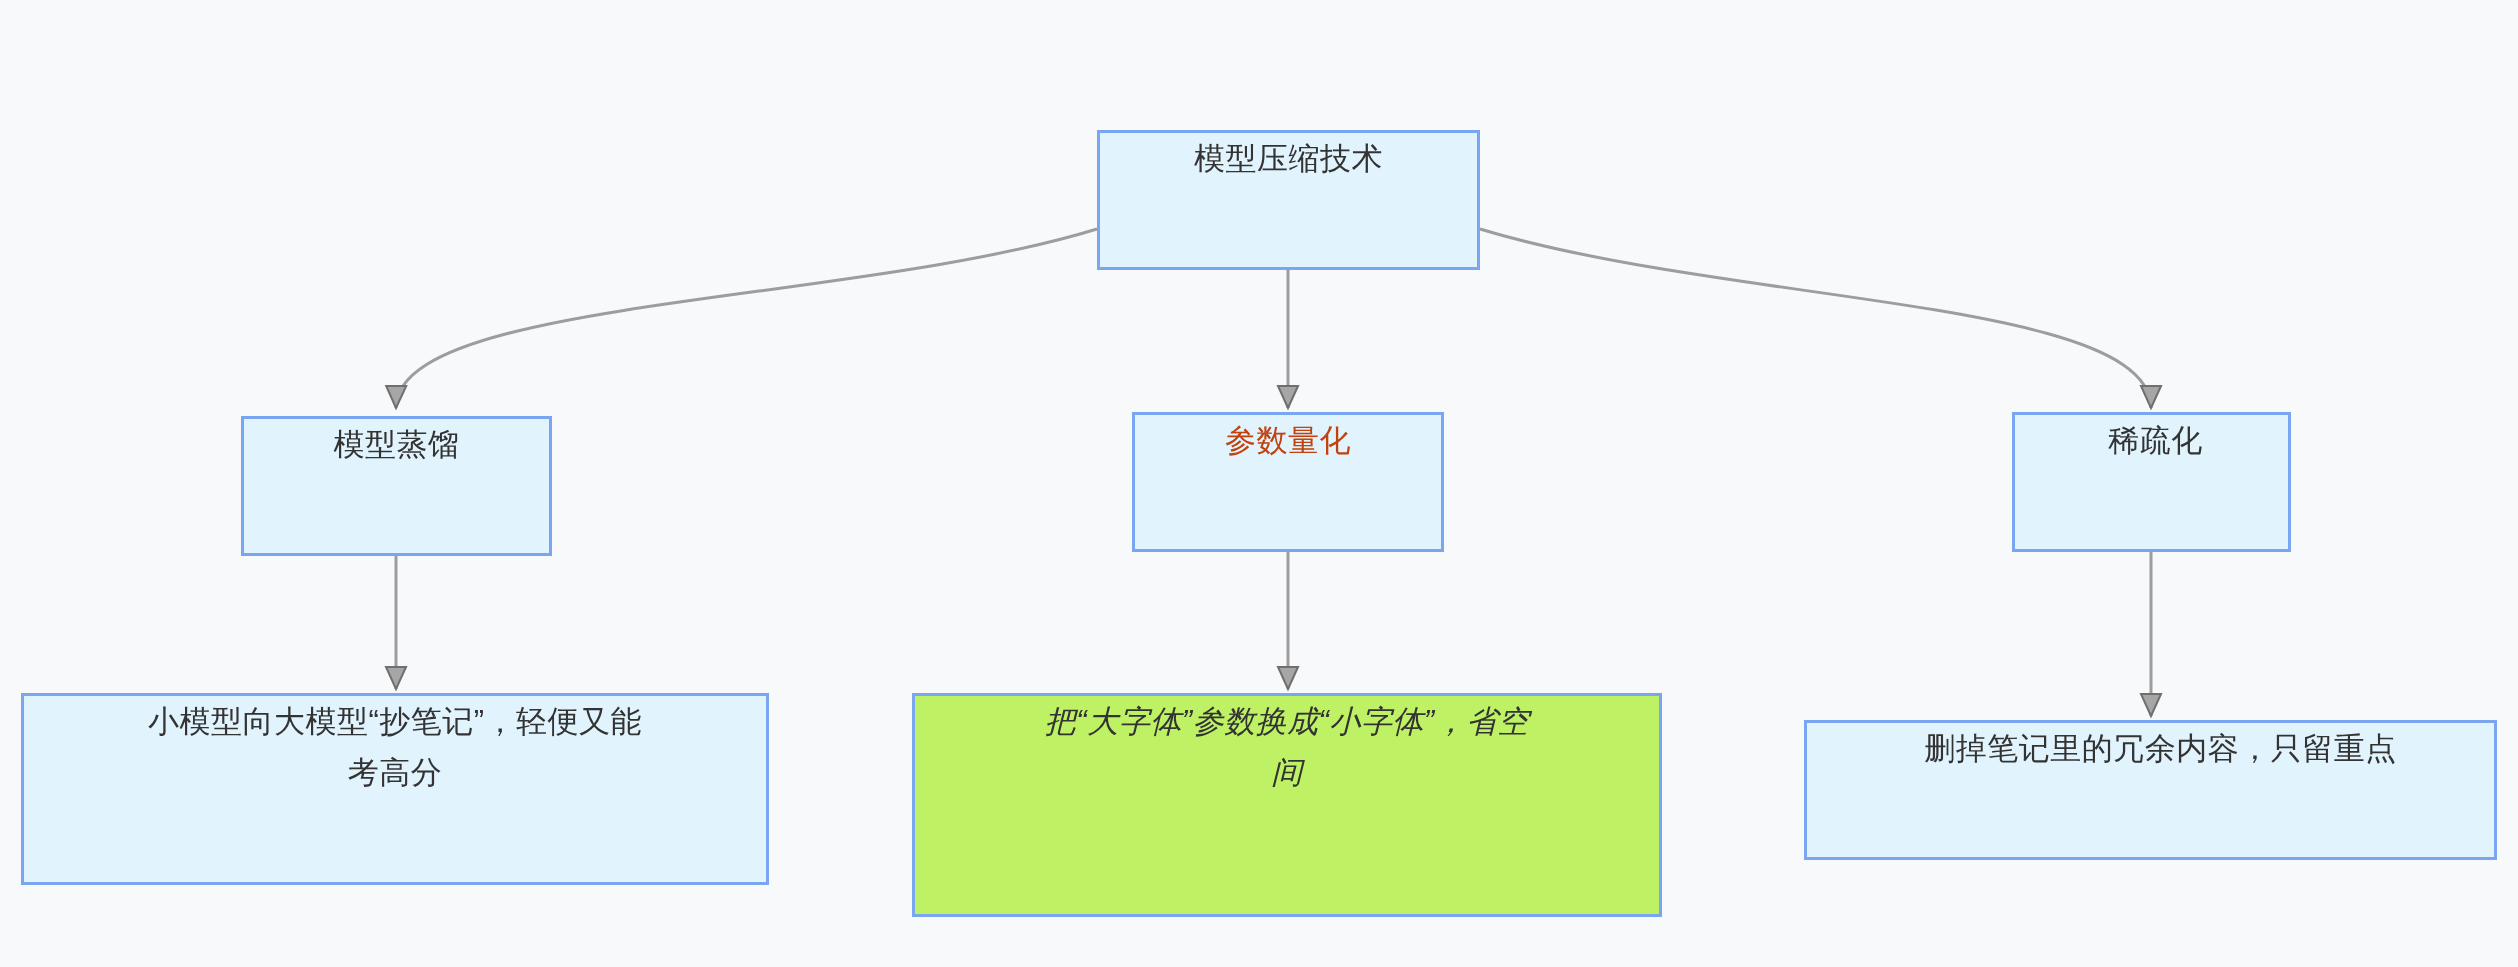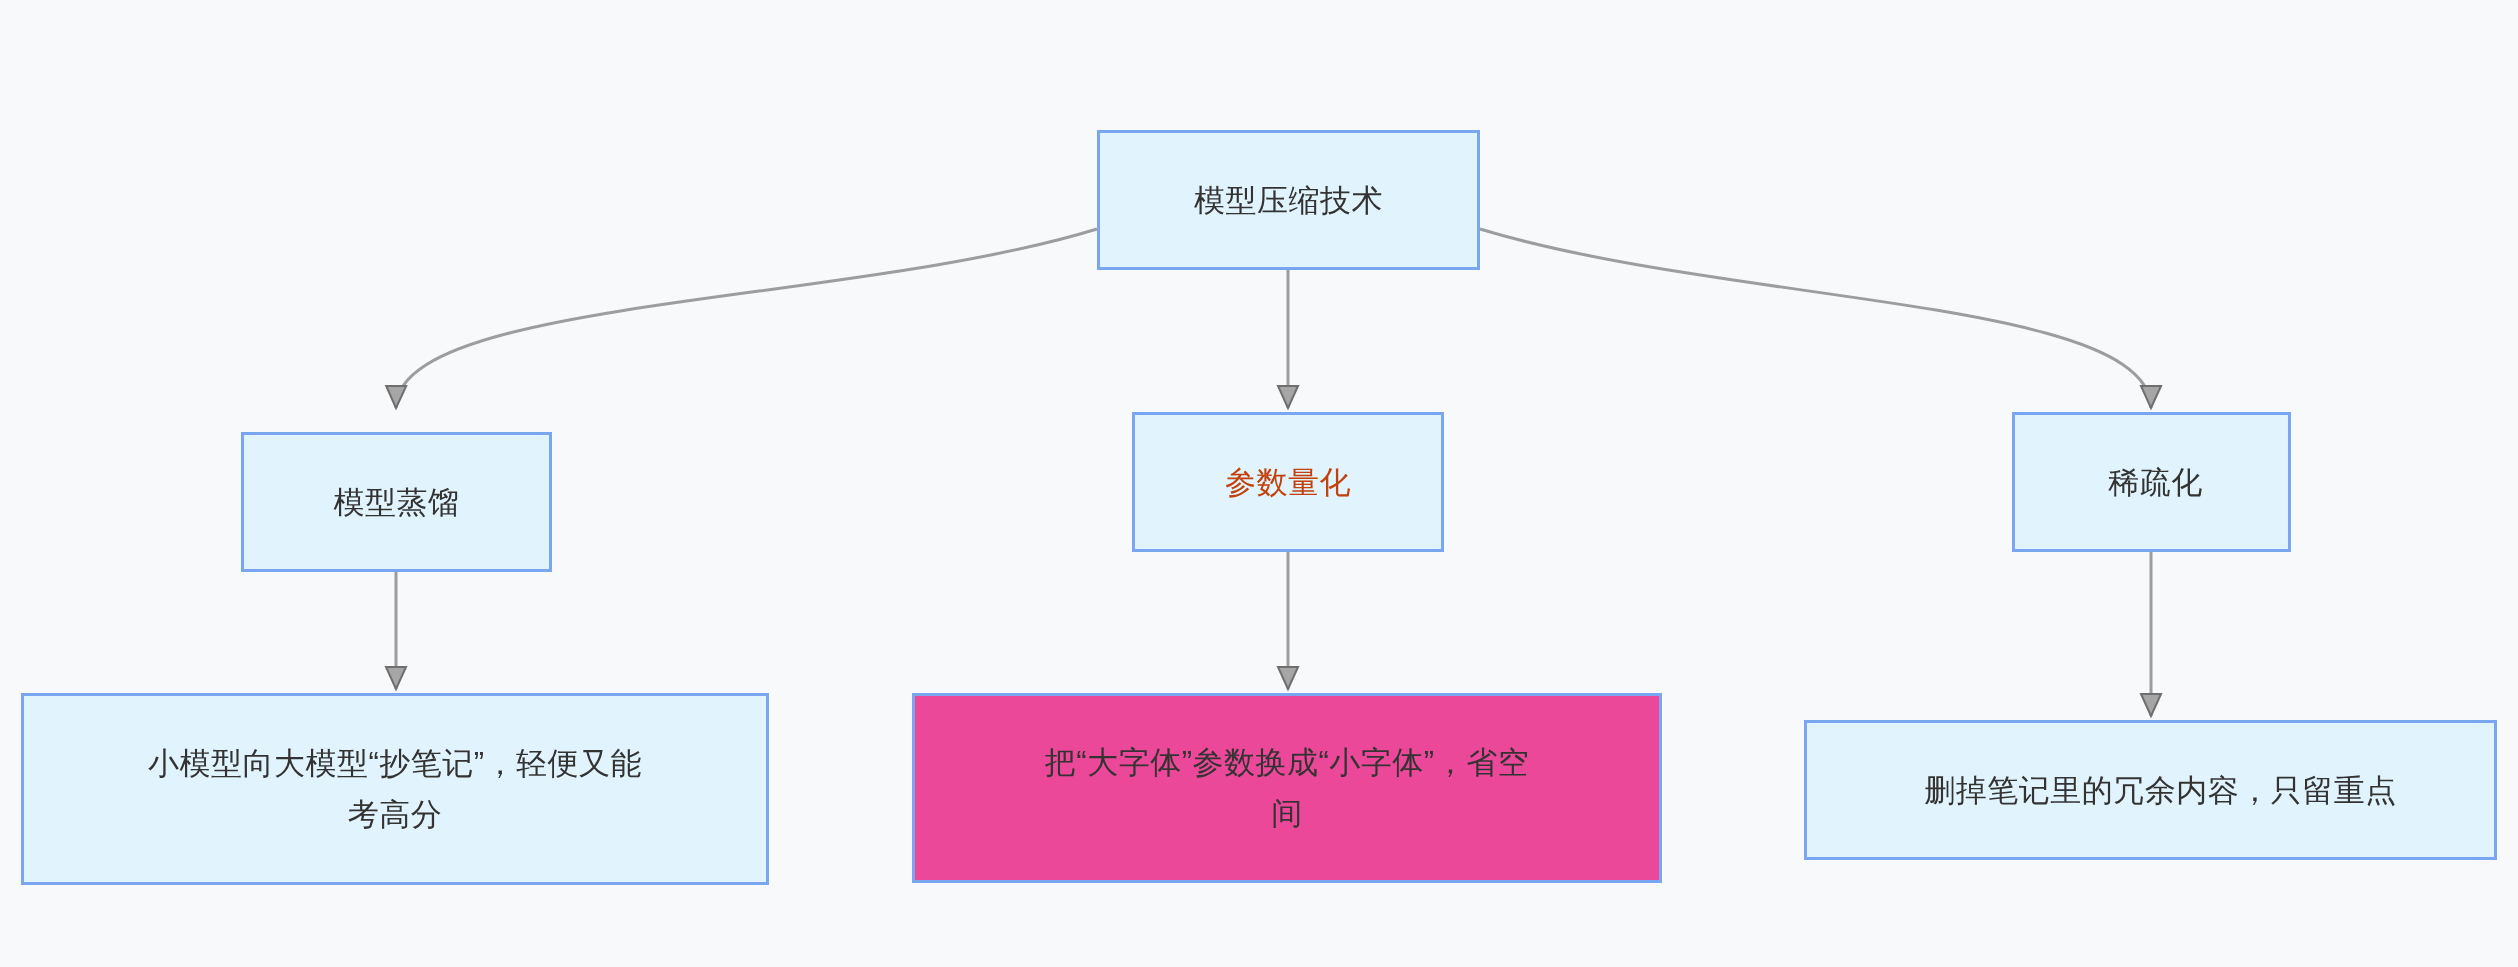--- a/index.html
+++ b/index.html
@@ -21,21 +21,20 @@
     height: 967px;
     pointer-events: none;
   }
   .edge {
     fill: none;
   }
   .node {
     position: absolute;
     box-sizing: border-box;
     display: flex;
-    align-items: center;
     justify-content: center;
     text-align: center;
     font-size: 31px;
     line-height: 51px;
     white-space: pre-line;
     letter-spacing: 0.5px;
   }
 </style>
 </head>
 <body>
@@ -51,22 +50,22 @@
         <path d="M 1097 229 C 850 305, 397 298, 396 408" class="edge" stroke="#9d9d9d" stroke-width="3" marker-end="url(#arrowhead)"></path>
         <path d="M 1288 270 L 1288 408" class="edge" stroke="#9d9d9d" stroke-width="3" marker-end="url(#arrowhead)"></path>
         <path d="M 1480 229 C 1730 305, 2151 298, 2151 408" class="edge" stroke="#9d9d9d" stroke-width="3" marker-end="url(#arrowhead)"></path>
         <path d="M 396 552 L 396 689" class="edge" stroke="#9d9d9d" stroke-width="3" marker-end="url(#arrowhead)"></path>
         <path d="M 1288 552 L 1288 689" class="edge" stroke="#9d9d9d" stroke-width="3" marker-end="url(#arrowhead)"></path>
         <path d="M 2151 552 L 2151 716" class="edge" stroke="#9d9d9d" stroke-width="3" marker-end="url(#arrowhead)"></path>
       </g>
   </svg>
   <div id="nodes">
       <div class="node" style="left: 1097px; top: 130px; width: 383px; height: 140px; background: rgb(225, 243, 253); border: 3px solid rgb(122, 165, 241); color: rgb(51, 51, 51);"><span>模型压缩技术</span></div>
-      <div class="node" style="left: 241px; top: 432px; width: 311px; height: 140px; background: rgb(225, 243, 253); border: 3px solid rgb(122, 165, 241); color: rgb(51, 51, 51);"><span>模型蒸馏</span></div>
+      <div class="node" style="left: 241px; top: 416px; width: 311px; height: 140px; background: rgb(225, 243, 253); border: 3px solid rgb(122, 165, 241); color: rgb(51, 51, 51);"><span>模型蒸馏</span></div>
       <div class="node" style="left: 1132px; top: 412px; width: 312px; height: 140px; background: rgb(225, 243, 253); border: 3px solid rgb(122, 165, 241); color: #c2410c;"><span>参数量化</span></div>
       <div class="node" style="left: 2012px; top: 412px; width: 279px; height: 140px; background: rgb(225, 243, 253); border: 3px solid rgb(122, 165, 241); color: rgb(51, 51, 51); padding-left: 8px;"><span>稀疏化</span></div>
       <div class="node" style="left: 21px; top: 693px; width: 748px; height: 192px; background: rgb(225, 243, 253); border: 3px solid rgb(122, 165, 241); color: rgb(51, 51, 51);"><span>小模型向大模型“抄笔记”，轻便又能
 考高分</span></div>
-      <div class="node" style="left: 912px; top: 693px; width: 750px; height: 190px; background: #ec4899; border: 3px solid rgb(122, 165, 241); color: rgb(51, 51, 51);"><span>把“大字体”参数换成“小字体”，省空
+      <div class="node" style="left: 912px; top: 693px; width: 750px; height: 224px; background: #bef264; border: 3px solid rgb(122, 165, 241); color: rgb(51, 51, 51); font-style: italic;"><span>把“大字体”参数换成“小字体”，省空
 间</span></div>
       <div class="node" style="left: 1804px; top: 720px; width: 693px; height: 140px; background: rgb(225, 243, 253); border: 3px solid rgb(122, 165, 241); color: rgb(51, 51, 51); padding-left: 20px;"><span>删掉笔记里的冗余内容，只留重点</span></div>
     </div>
 </div>
 
 </body></html>

